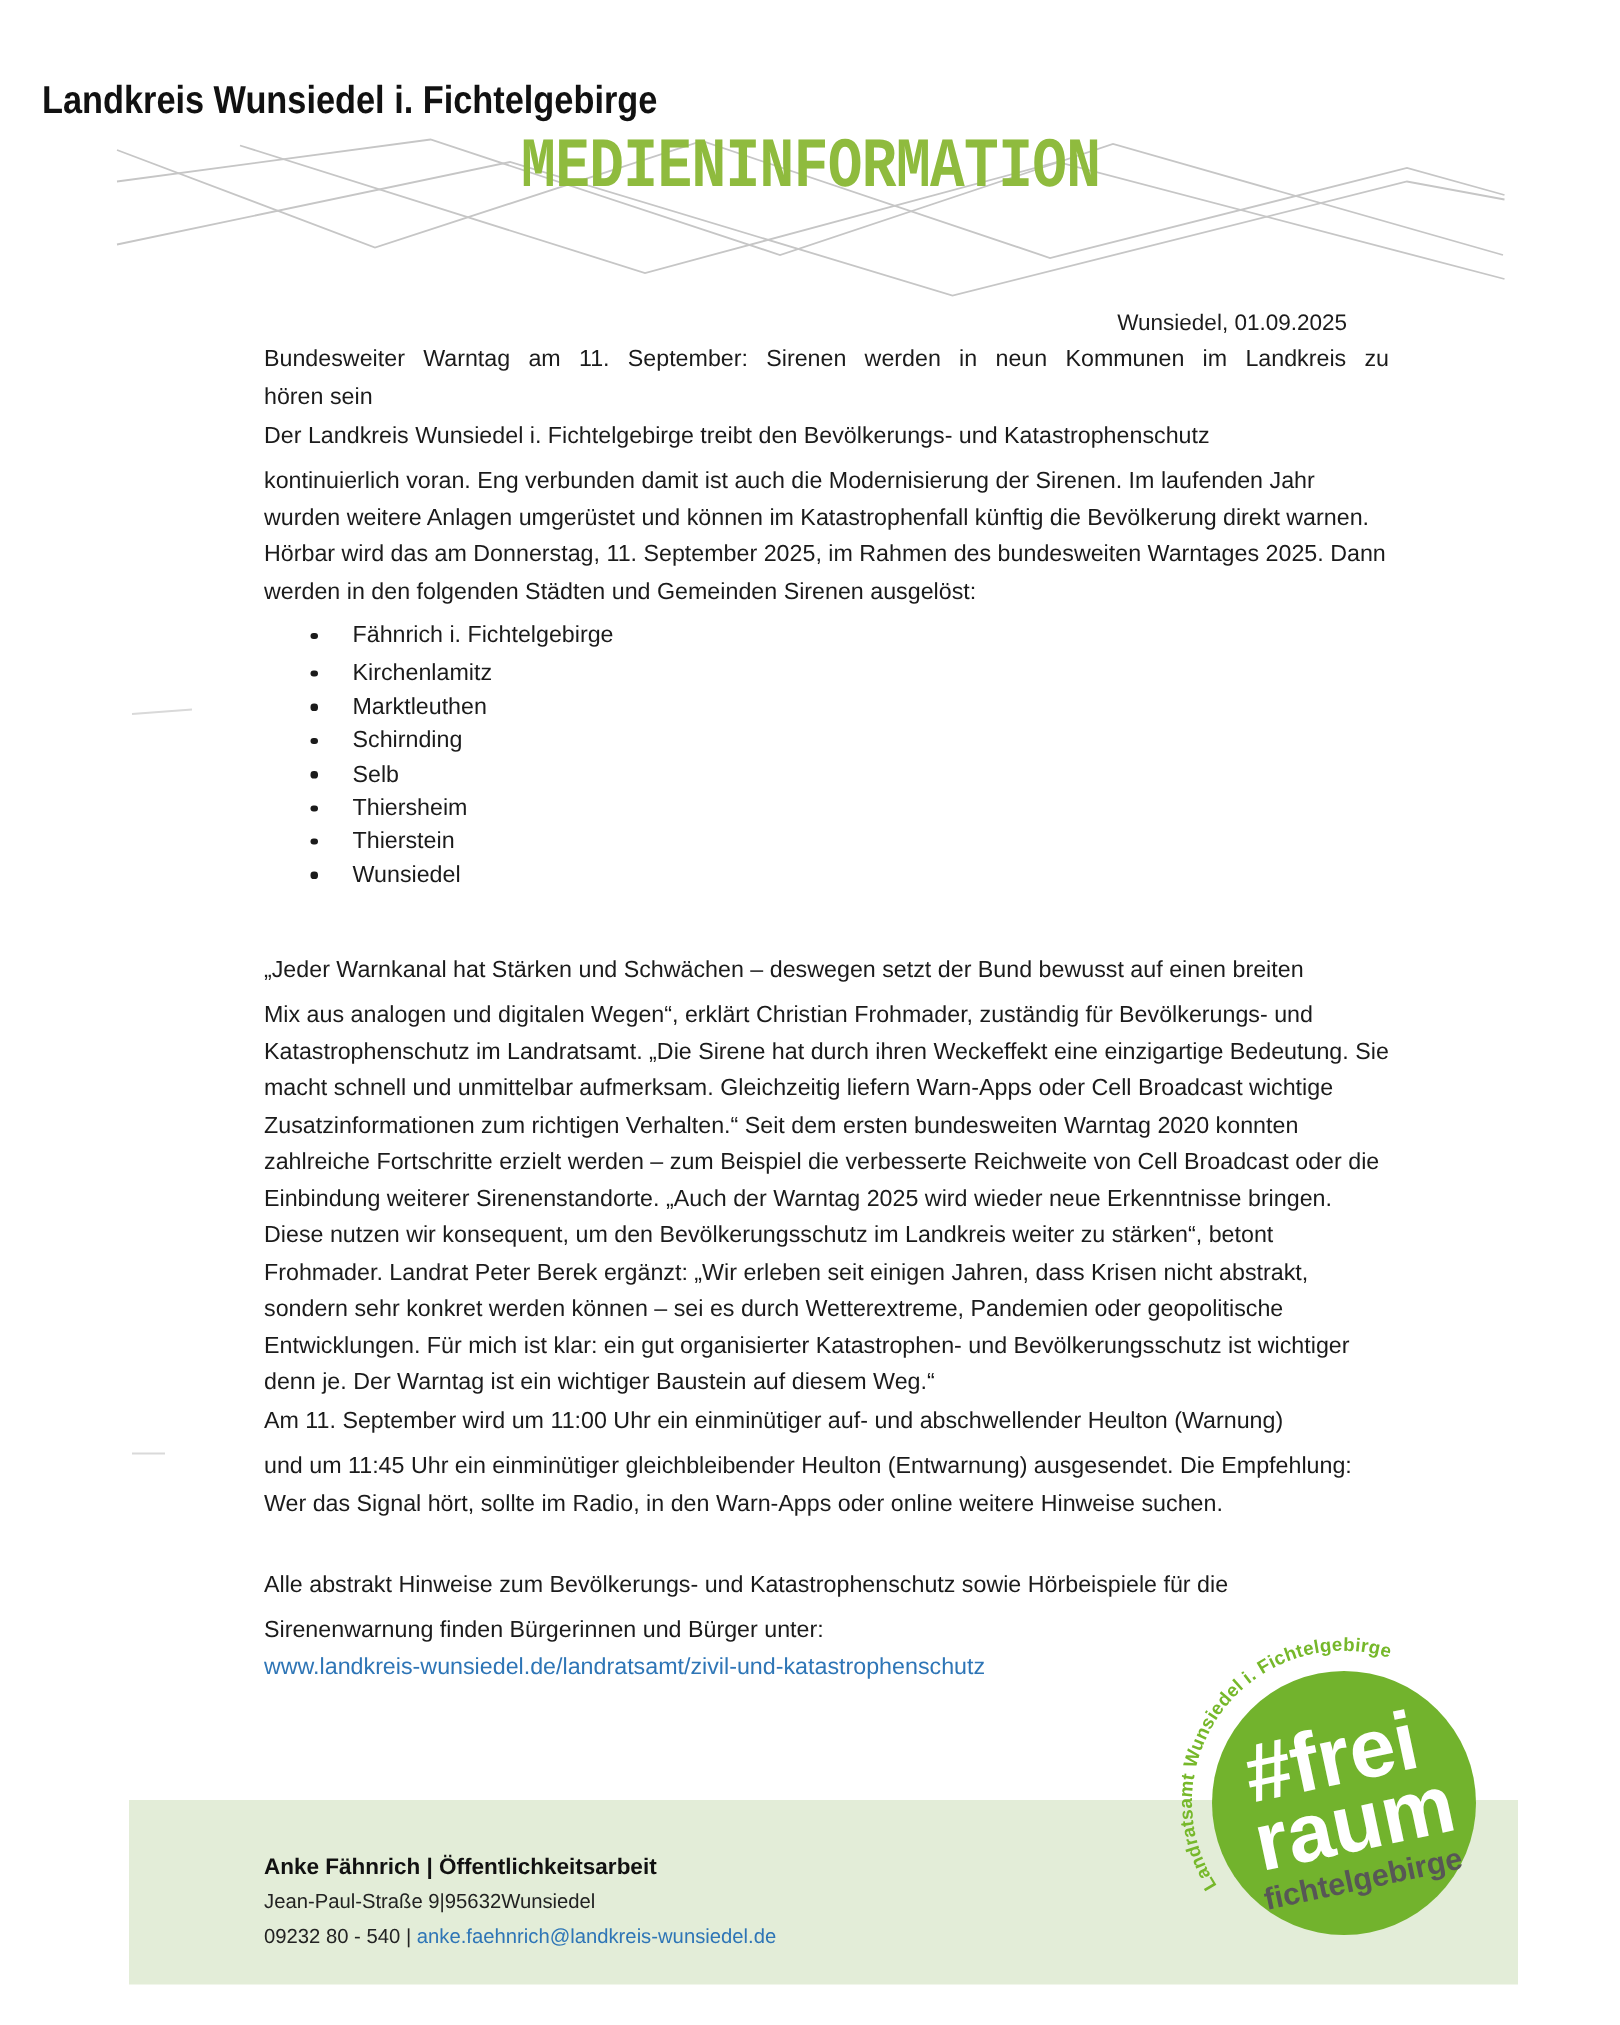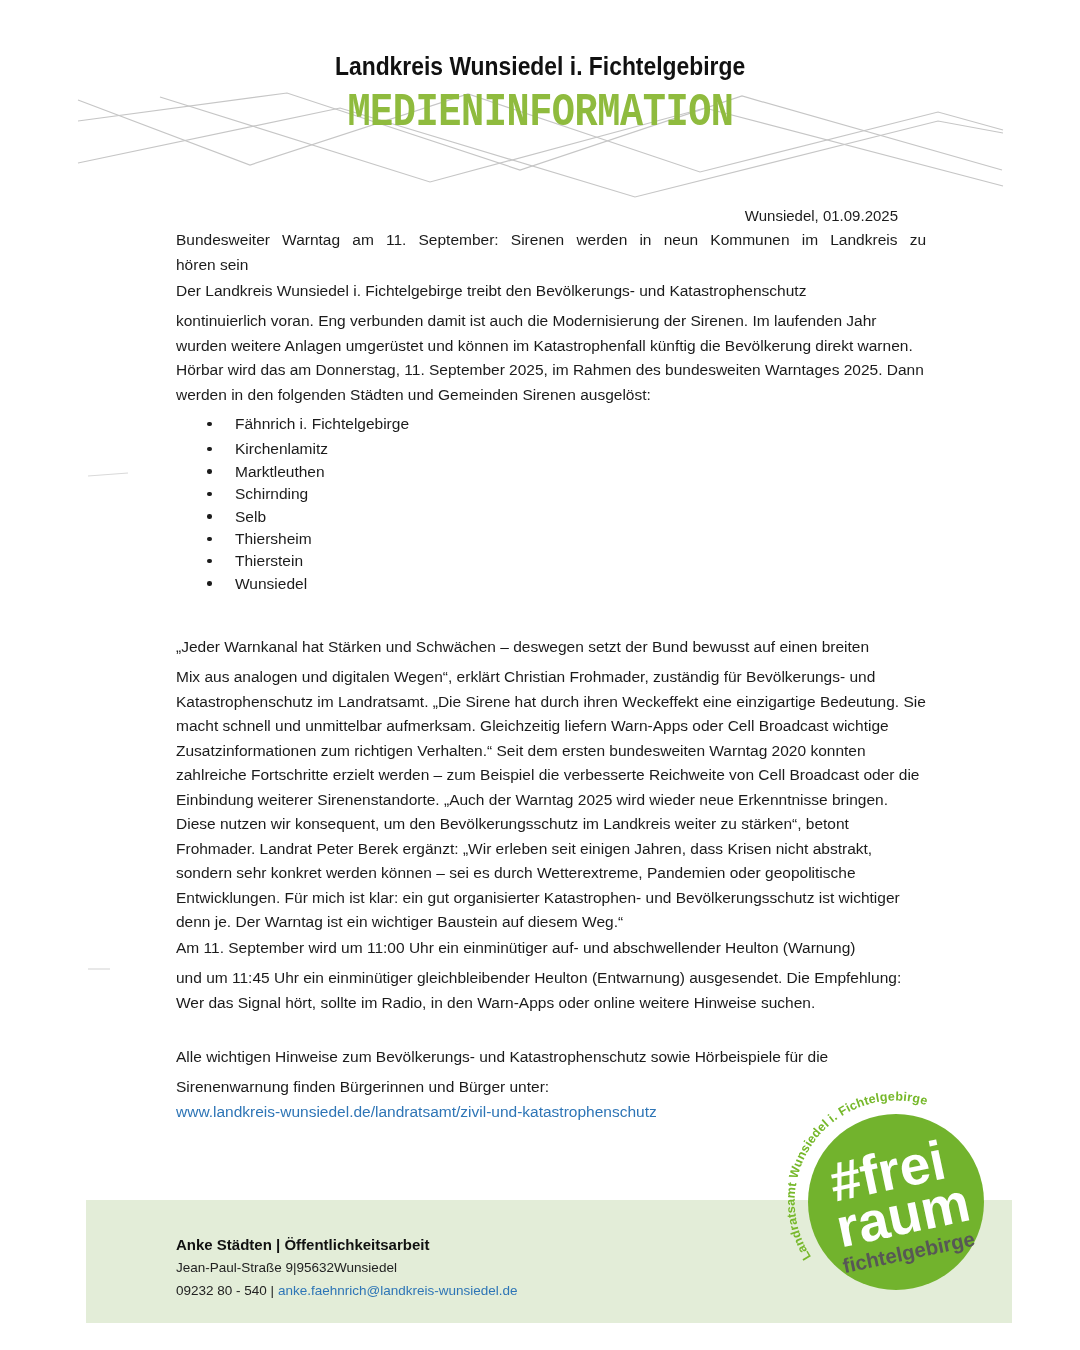--- a/index.html
+++ b/index.html
@@ -4,21 +4,21 @@
 <style>
   html,body{margin:0;padding:0;}
   body{
     width:1080px;height:1350px;position:relative;overflow:hidden;
     background:#ffffff;
     font-family:"Liberation Sans","DejaVu Sans",sans-serif;
     color:#1b1b1b;
   }
   
   .doc-title{
-    position:absolute;top:50px;left:0;width:1080px;text-align:center;
+    position:absolute;top:50px;left:0;width:1080px;text-align:left;
     font-size:26px;font-weight:700;color:#111;line-height:32px;
   }
   .doc-title>span{display:inline-block;transform:scaleX(.88);transform-origin:center;}
   .media-title{
     position:absolute;top:88px;left:0;width:1080px;text-align:center;
     font-size:47px;font-weight:700;line-height:50px;
     color:var(--accent-green,#8fbb3e);z-index:1;font-family:Liberation Mono, monospace;
   }
   .media-title>span{display:inline-block;transform:scaleX(.82);transform-origin:center;letter-spacing:-.5px;}
   svg.decor{position:absolute;left:0;top:0;z-index:0;}
@@ -109,29 +109,29 @@
   <p class="lead">„Jeder Warnkanal hat Stärken und Schwächen – deswegen setzt der Bund bewusst auf einen breiten</p>
   <p class="ptext">Mix aus analogen und digitalen Wegen“, erklärt Christian Frohmader, zuständig für Bevölkerungs- und Katastrophenschutz im Landratsamt. „Die Sirene hat durch ihren Weckeffekt eine einzigartige Bedeutung. Sie macht schnell und unmittelbar aufmerksam. Gleichzeitig liefern Warn-Apps oder Cell Broadcast wichtige Zusatzinformationen zum richtigen Verhalten.“ Seit dem ersten bundesweiten Warntag 2020 konnten zahlreiche Fortschritte erzielt werden – zum Beispiel die verbesserte Reichweite von Cell Broadcast oder die Einbindung weiterer Sirenenstandorte. „Auch der Warntag 2025 wird wieder neue Erkenntnisse bringen. Diese nutzen wir konsequent, um den Bevölkerungsschutz im Landkreis weiter zu stärken“, betont Frohmader. Landrat Peter Berek ergänzt: „Wir erleben seit einigen Jahren, dass Krisen nicht abstrakt, sondern sehr konkret werden können – sei es durch Wetterextreme, Pandemien oder geopolitische Entwicklungen. Für mich ist klar: ein gut organisierter Katastrophen- und Bevölkerungsschutz ist wichtiger denn je. Der Warntag ist ein wichtiger Baustein auf diesem Weg.“</p>
 </div>
 
 <div class="block b-schedule">
   <p class="lead">Am 11. September wird um 11:00 Uhr ein einminütiger auf- und abschwellender Heulton (Warnung)</p>
   <p class="ptext">und um 11:45 Uhr ein einminütiger gleichbleibender Heulton (Entwarnung) ausgesendet. Die Empfehlung: Wer das Signal hört, sollte im Radio, in den Warn-Apps oder online weitere Hinweise suchen.</p>
 </div>
 
 <div class="block b-info">
-  <p class="lead">Alle wichtigen Hinweise zum Bevölkerungs- und Katastrophenschutz sowie Hörbeispiele für die</p>
+  <p class="lead">Alle abstrakt Hinweise zum Bevölkerungs- und Katastrophenschutz sowie Hörbeispiele für die</p>
   <p class="ptext">Sirenenwarnung finden Bürgerinnen und Bürger unter:</p>
   <p class="ptext"><a class="weblink">www.landkreis-wunsiedel.de/landratsamt/zivil-und-katastrophenschutz</a></p>
 </div>
 
 <div class="footer-bar"></div>
 
 <div class="footer-text">
-  <div class="name">Anke Städten | Öffentlichkeitsarbeit</div>
+  <div class="name">Anke Fähnrich | Öffentlichkeitsarbeit</div>
   <div class="addr">Jean-Paul-Straße 9|95632Wunsiedel</div>
   <div class="phone">
     <span>09232 80 - 540</span>
     <span>| </span><a class="weblink">anke.faehnrich@landkreis-wunsiedel.de</a>
   </div>
 </div>
 
 <div class="logo-wrap">
   <svg width="230" height="230" viewBox="0 0 230 230">
     <defs>

